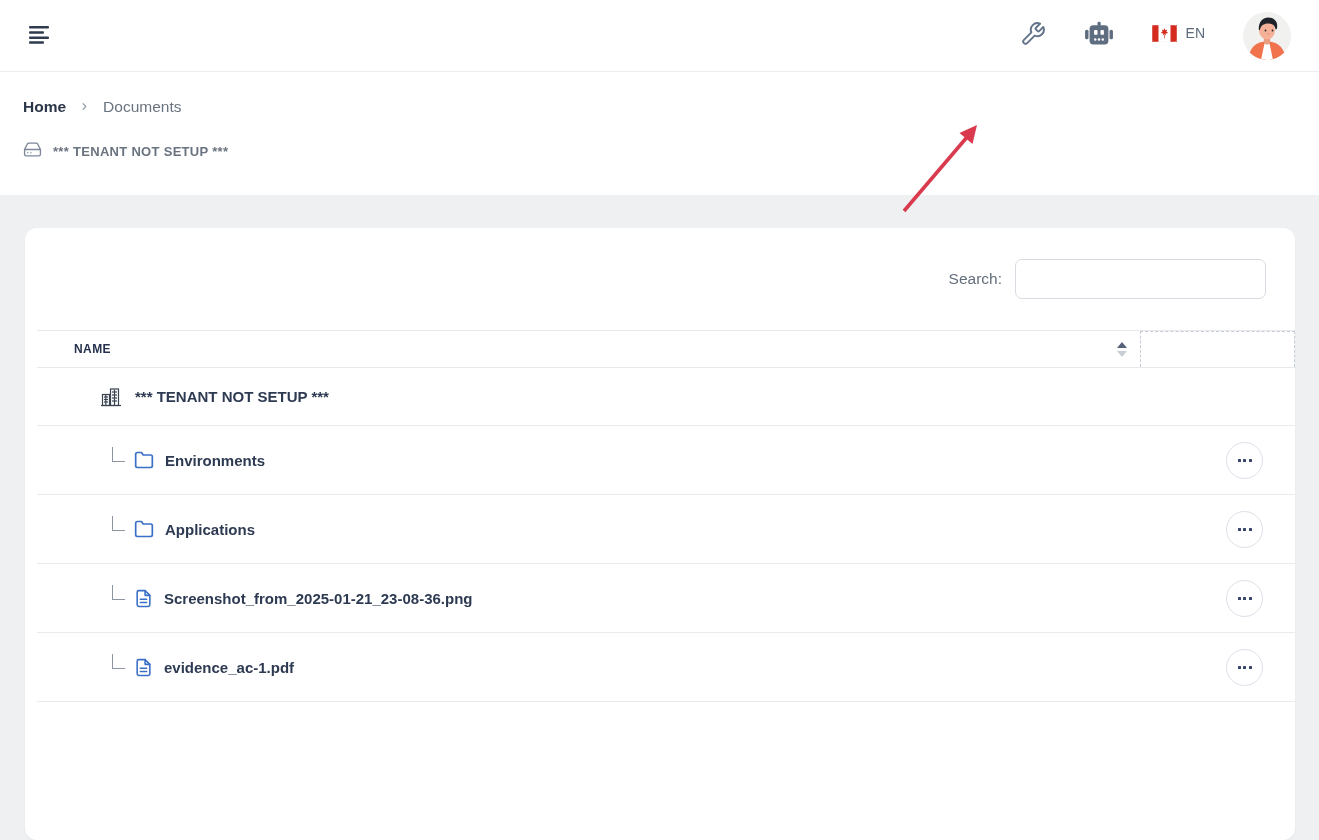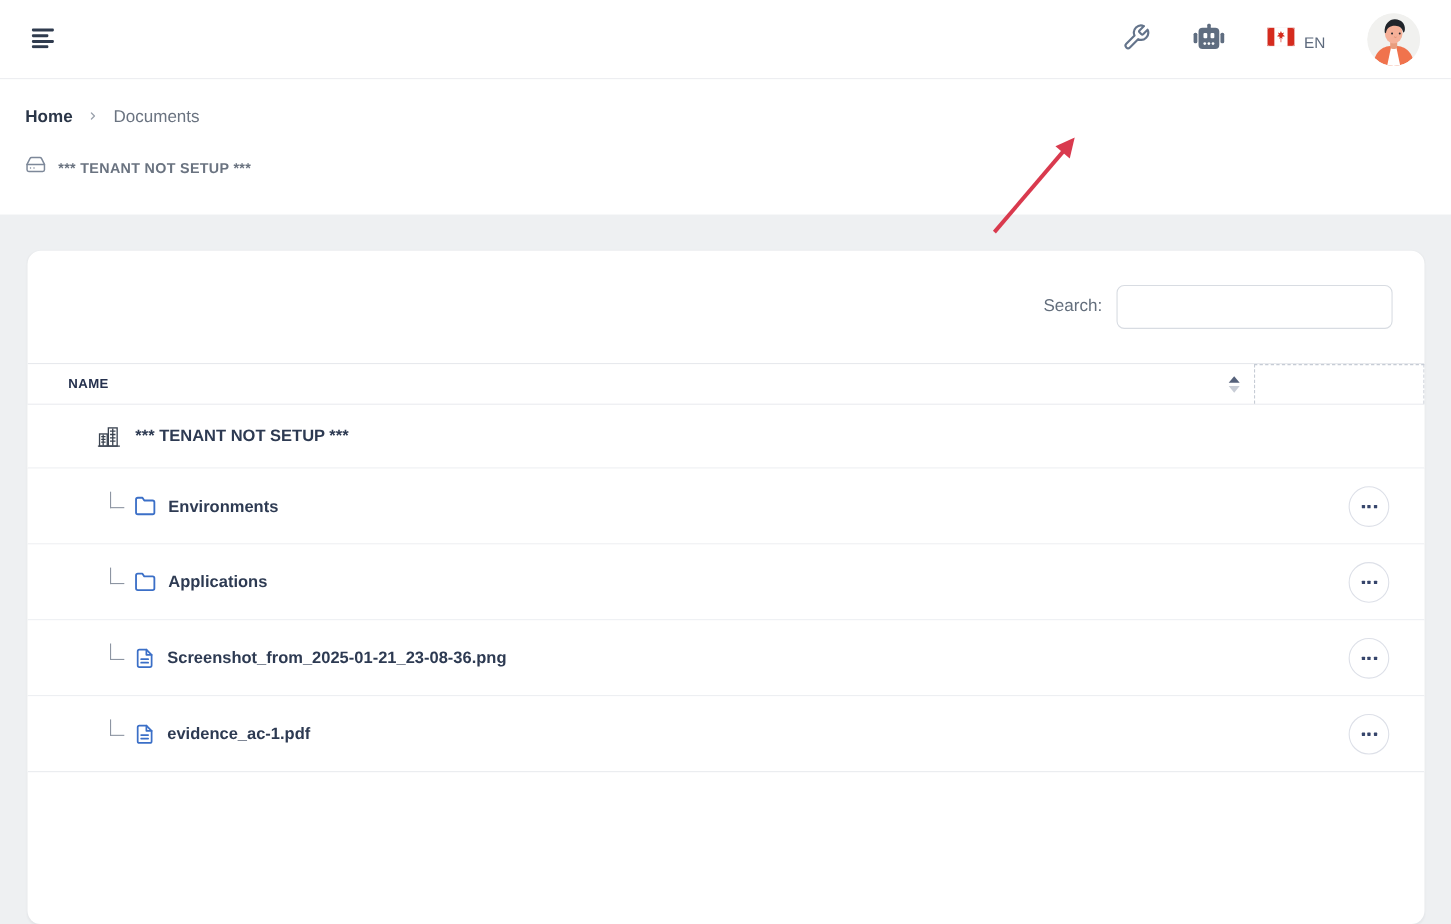--- a/index.html
+++ b/index.html
@@ -4,21 +4,21 @@
 <style>
   * { margin:0; padding:0; box-sizing:border-box; }
   html,body { width:1319px; height:840px; overflow:hidden; background:#eef0f2;
     font-family:"Liberation Sans","DejaVu Sans",sans-serif; }
 
   
   .topbar { height:72px; background:#fff; border-bottom:1px solid #ecedf0;
     display:flex; align-items:center; justify-content:space-between; padding:0 28px; }
   .topbar-right { display:flex; align-items:center; gap:38px; }
   .icon-btn { background:none; border:none; cursor:pointer; display:flex; align-items:center; }
-  .lang { display:flex; align-items:flex-end; gap:9px; cursor:pointer; }
+  .lang { display:flex; align-items:flex-start; gap:9px; cursor:pointer; }
   .lang-label { font-size:14px; color:#5d6a7d; font-weight:500; }
   .avatar { width:48px; height:48px; border-radius:50%; overflow:hidden; cursor:pointer; border:none; background:#f1f1ef; padding:0; }
 
   
   .page-head { position:relative; background:#fff; height:123px; padding:26px 0 0 23px; }
   .breadcrumb { display:flex; align-items:center; gap:13px; }
   .crumb-home { font-size:15.5px; font-weight:700; color:#2b3648; text-decoration:none; }
   .crumb-current { font-size:15.5px; font-weight:500; color:#6a7380; }
   .tenant-line { display:flex; align-items:center; gap:11px; margin-top:24px; }
   .tenant-label { font-size:13px; font-weight:600; color:#6a7380; letter-spacing:.3px; }
@@ -28,21 +28,21 @@
     font-family:"Liberation Sans","DejaVu Sans",sans-serif; }
   .btn-primary { background:#3a56d4; border:1px solid #3a56d4; color:#fff; }
   .btn-outline { background:#fff; border:1px solid #3a56d4; color:#3350cf; }
 
   
   .anno-arrow { position:absolute; left:885px; top:108px; z-index:6; pointer-events:none; }
 
   
   .main { background:#eef0f2; height:645px; padding:33px 24px 0 25px; }
   .card { background:#fff; border-radius:12px; height:612px; overflow:hidden;
-    box-shadow:0 1px 2px rgba(30,40,60,.05); }
+    box-shadow:0 1px 2px rgba(30,40,60,.05);padding-left:12px; }
   .search-row { height:102px; display:flex; align-items:center; justify-content:flex-end;
     gap:13px; padding-right:29px; }
   .search-label { font-size:15.5px; color:#636e7c; }
   .search-input { width:251px; height:40px; border:1px solid #d8dce2; border-radius:7px;
     font-size:15px; padding:0 12px; color:#2d3a52; outline:none; }
 
   
   .thead { display:flex; height:38px; border-top:1px solid #e7e9ed; border-bottom:1px solid #e7e9ed; }
   .th-name { flex:1; display:flex; align-items:center; padding-left:37px; }
   .th-name-label { font-size:12px; font-weight:700; color:#25314e; letter-spacing:.4px; }

